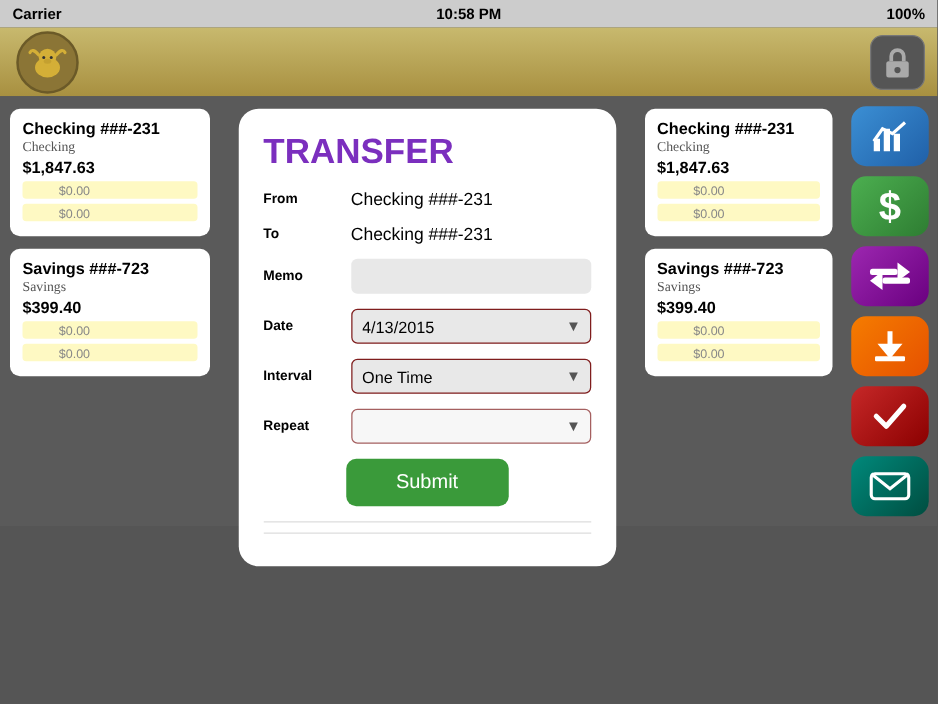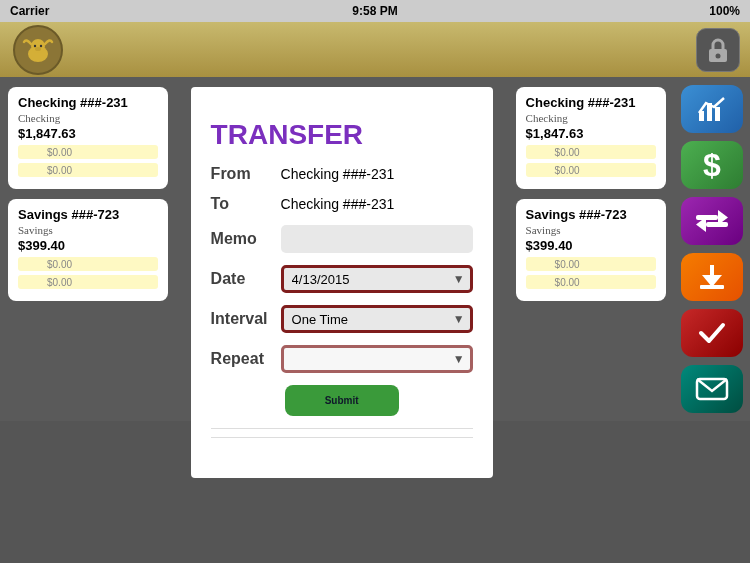--- a/index.html
+++ b/index.html
@@ -119,40 +119,40 @@
 
     
     #center-panel {
       flex: 1;
       padding: 10px 15px;
       display: flex;
       flex-direction: column;
     }
     #transfer-card {
       background: #fff;
-      border-radius: 4px;
-      padding: 32px 20px;
+      border-radius: 16px;
+      padding: 18px 20px;
       flex: 1;
     }
     .transfer-title {
       font-size: 28px;
       font-weight: 700;
       color: #7b2fbe;
       margin-bottom: 14px;
     }
     .form-row {
       display: flex;
       align-items: center;
       margin-bottom: 12px;
     }
     .form-label {
       width: 70px;
-      font-size: 16px;
+      font-size: 11px;
       font-weight: 600;
-      color: #404040;
+      color: #000000;
       flex-shrink: 0;
     }
     .form-value {
       font-size: 14px;
       color: #000;
     }
     .form-input {
       flex: 1;
       height: 28px;
       background: #e8e8e8;
@@ -164,21 +164,21 @@
     }
     .form-select-wrapper {
       flex: 1;
       position: relative;
       height: 28px;
     }
     .form-select-wrapper select {
       width: 100%;
       height: 28px;
       background: #e8e8e8;
-      border: 3px solid #7f1d1d;
+      border: 1px solid #7f1d1d;
       border-radius: 5px;
       padding: 0 8px;
       font-size: 13px;
       appearance: none;
       outline: none;
       cursor: pointer;
     }
     .select-arrow {
       position: absolute;
       right: 8px;
@@ -188,26 +188,26 @@
       color: #555;
       pointer-events: none;
     }
     .submit-row {
       display: flex;
       justify-content: center;
       margin: 12px 0;
     }
     .submit-btn {
       background: #3a9a3a;
-      color: #0f172a;
+      color: #ffffff;
       border: none;
       border-radius: 8px;
       padding: 10px 40px;
-      font-size: 10px;
-      font-weight: 700;
+      font-size: 16px;
+      font-weight: 400;
       cursor: pointer;
     }
     .scheduled-title {
       font-size: 22px;
       font-weight: 700;
       color: #7b2fbe;
       margin-bottom: 10px;
     }
     .scheduled-line {
       border: none;
@@ -250,21 +250,21 @@
     .icon-btn.purple { background: linear-gradient(135deg, #9c27b0, #6a0080); }
     .icon-btn.orange { background: linear-gradient(135deg, #f57c00, #e65100); }
     .icon-btn.dark-red { background: linear-gradient(135deg, #c62828, #8b0000); }
     .icon-btn.teal { background: linear-gradient(135deg, #00897b, #004d40); }
   </style>
 </head>
 <body>
 
 <div id="status-bar">
   <span>Carrier</span>
-  <span class="center">9:58 PM</span>
+  <span class="center">10:58 PM</span>
   <span>100%</span>
 </div>
 
 <div id="header">
   <div id="logo">
     <div class="logo-circle">
       <svg width="36" height="36" viewBox="0 0 36 36">
         <ellipse cx="18" cy="22" rx="10" ry="8" fill="#d4af37"></ellipse>
         <circle cx="18" cy="14" r="7" fill="#d4af37"></circle>
         <path d="M11 12 Q6 6 4 10" stroke="#d4af37" stroke-width="2.5" fill="none" stroke-linecap="round"></path>

